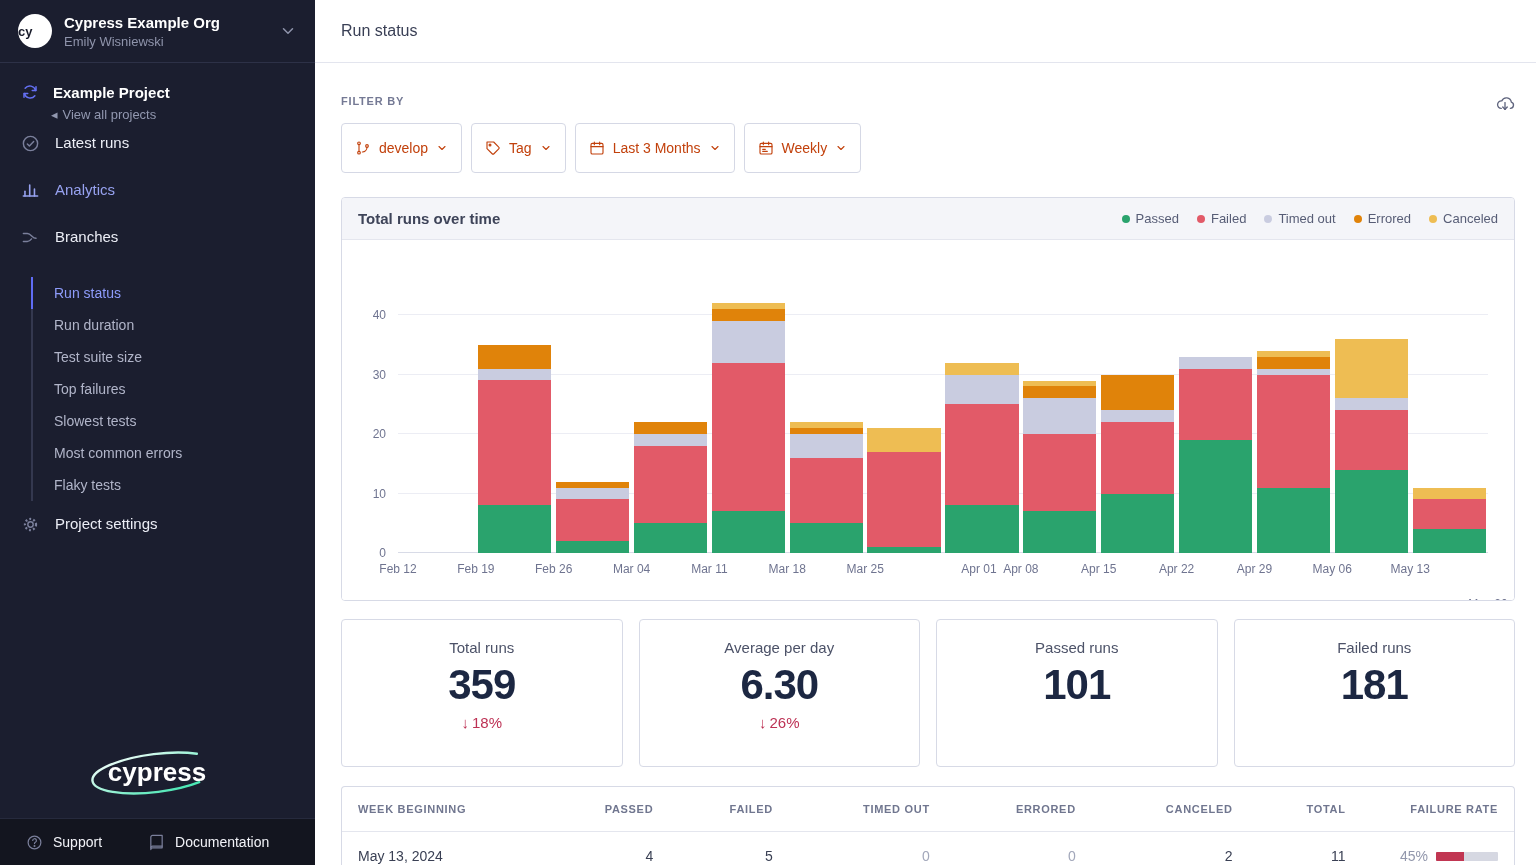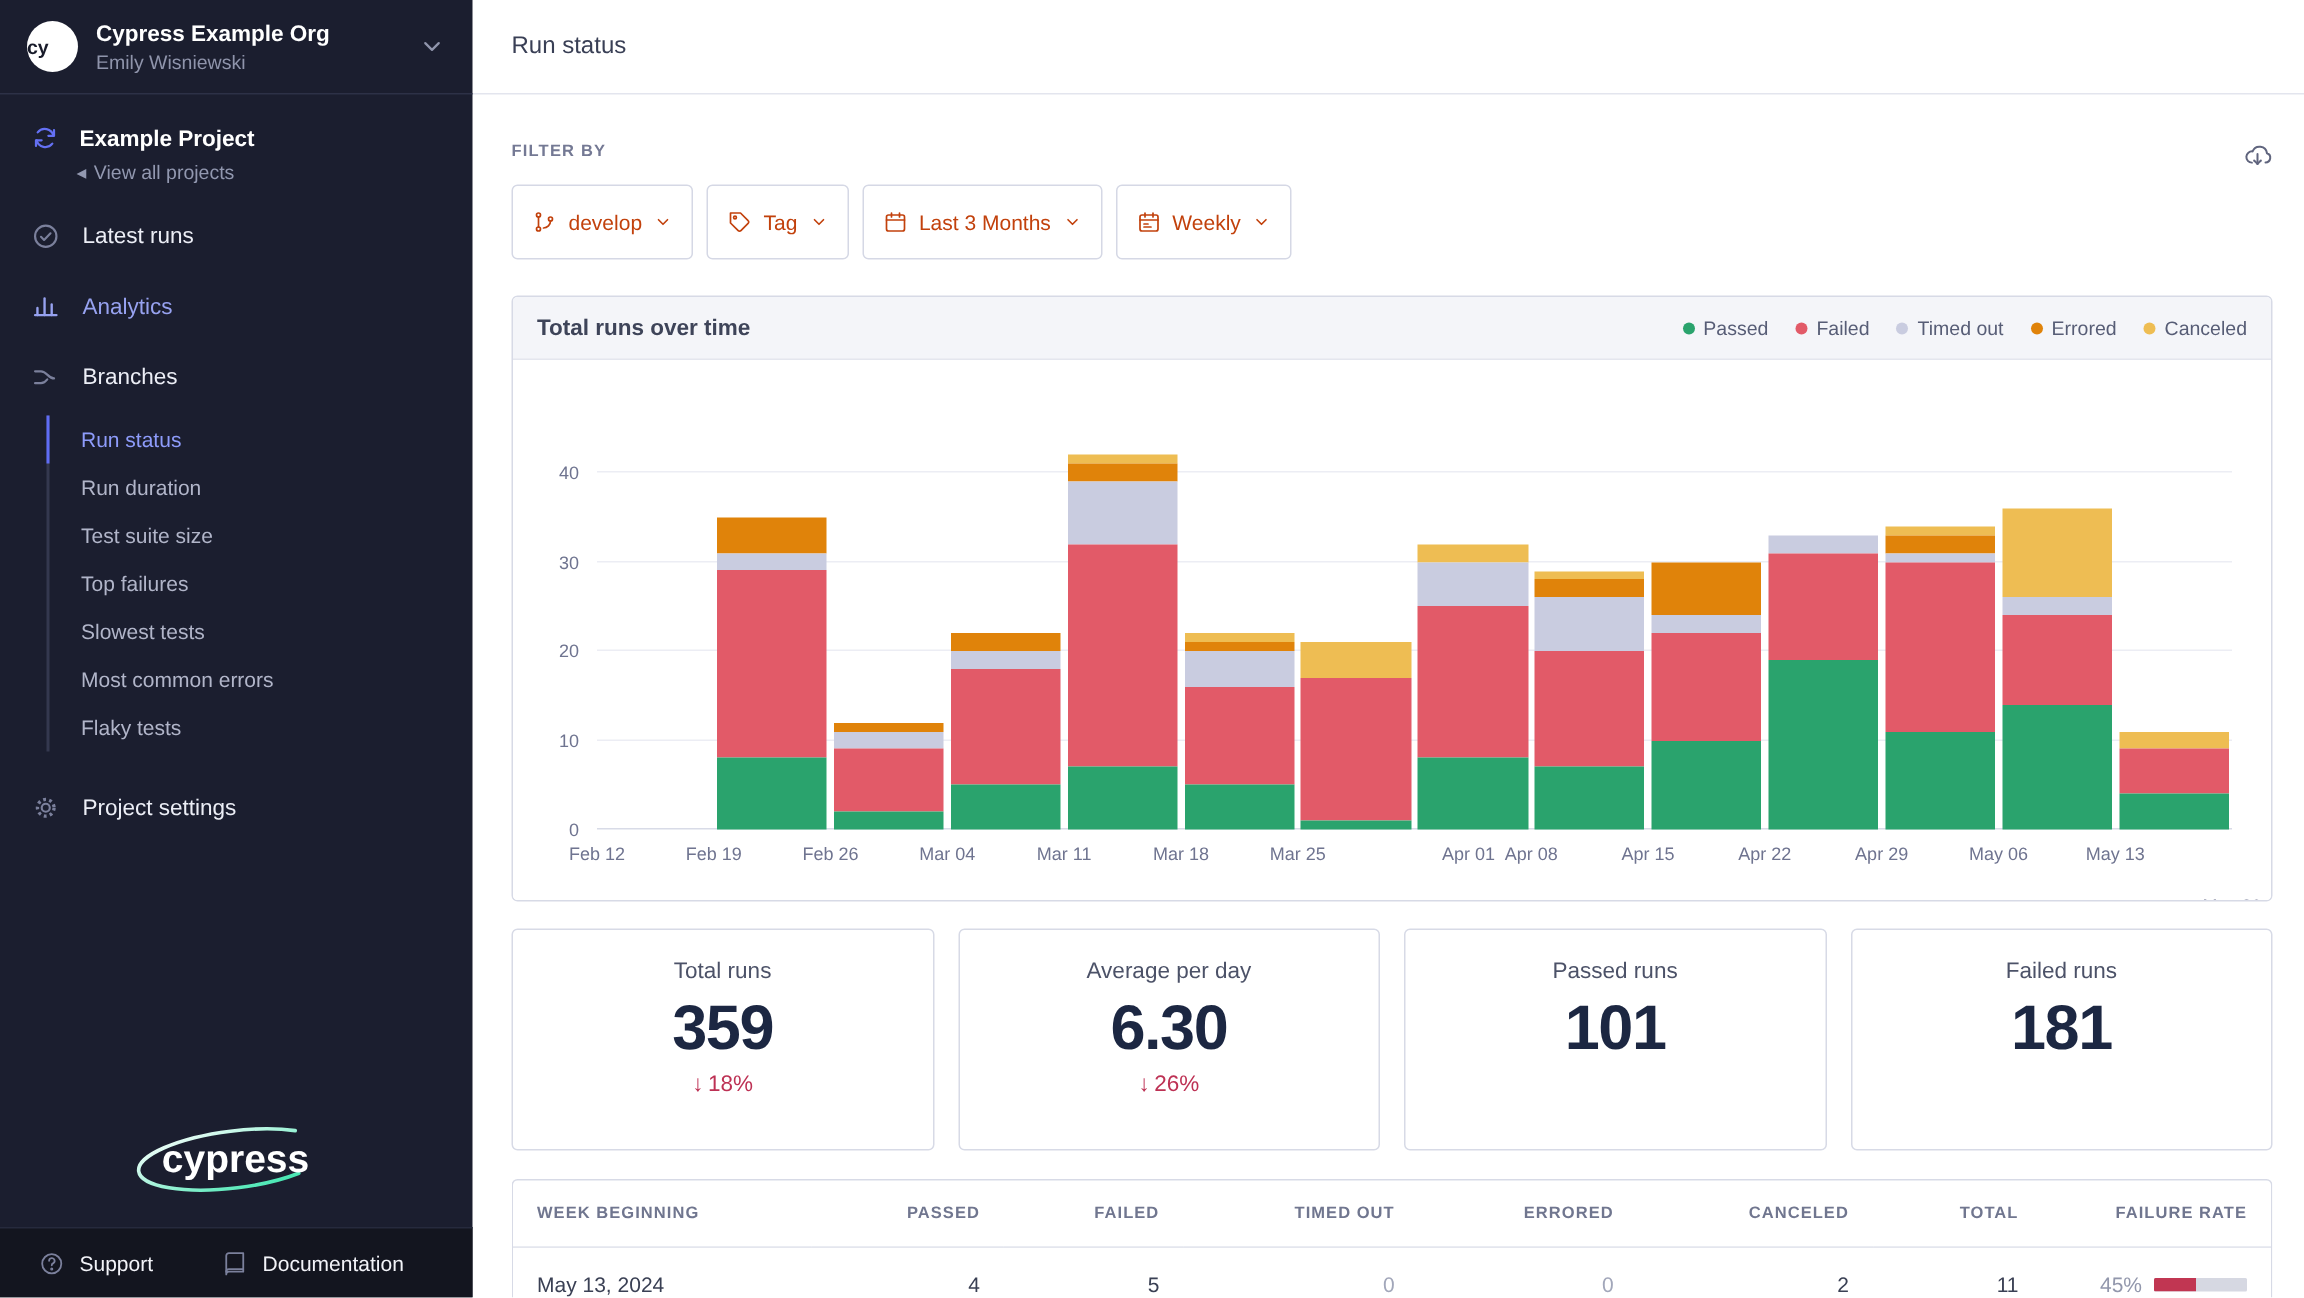--- a/index.html
+++ b/index.html
@@ -9,21 +9,21 @@
   
   .sidebar{width:315px;min-width:315px;background:#1b1e2f;color:#fff;position:relative;height:865px}
   .org-header{height:63px;display:flex;align-items:center;gap:12px;padding:0 18px;border-bottom:1px solid #2d3147;cursor:pointer}
   .org-logo{width:34px;height:34px;min-width:34px;border-radius:50%;background:#fff;color:#181b2a;display:flex;align-items:center;justify-content:flex-start;font-weight:700;font-size:13px}
   .org-name{font-size:15px;font-weight:700;color:#fff;white-space:nowrap}
   .org-user{font-size:13px;color:#8f94ab;margin-top:3px}
   .org-chevron{margin-left:auto;color:#8f94ab;display:flex}
   .project-block{padding:20px 18px 12px 20px}
   .project-row{display:flex;align-items:center;gap:13px;font-size:15px;font-weight:700;color:#fff}
   .view-all{display:flex;align-items:center;gap:5px;margin-left:31px;margin-top:6px;font-size:13px;color:#9298b0;cursor:pointer;text-decoration:none}
-  .nav-item{height:47px;display:flex;align-items:center;gap:15px;padding:0 20px;font-size:15px;color:#eceef6;cursor:pointer}
+  .nav-item{height:47px;display:flex;align-items:flex-start;gap:15px;padding:0 20px;font-size:15px;color:#eceef6;cursor:pointer}
   .nav-icon{color:#7b809c;display:flex;width:20px;justify-content:center}
   .nav-item.active{color:#97a2f0}
   .nav-item.active .nav-icon{color:#97a2f0}
   .subnav{list-style:none;margin:2px 0 0 31px;border-left:2px solid #34384f}
   .subnav-item{font-size:14px;color:#b1b5c9;padding:7px 0 7px 21px;cursor:pointer;border-left:2px solid transparent;margin-left:-2px;line-height:18px}
   .subnav-item.active{color:#8e9cfb;border-left-color:#5f6cf5}
   .settings-gap{margin-top:14px}
   .cy-logo{position:absolute;bottom:66px;left:0;right:0;display:flex;justify-content:center}
   .sidebar-footer{position:absolute;bottom:0;left:0;right:0;height:47px;background:#13151f;border-top:1px solid #262a3d;display:flex;align-items:center;gap:46px;padding:0 26px;font-size:14px}
   .footer-item{display:flex;align-items:flex-start;gap:10px;color:#f2f3f8;cursor:pointer}

